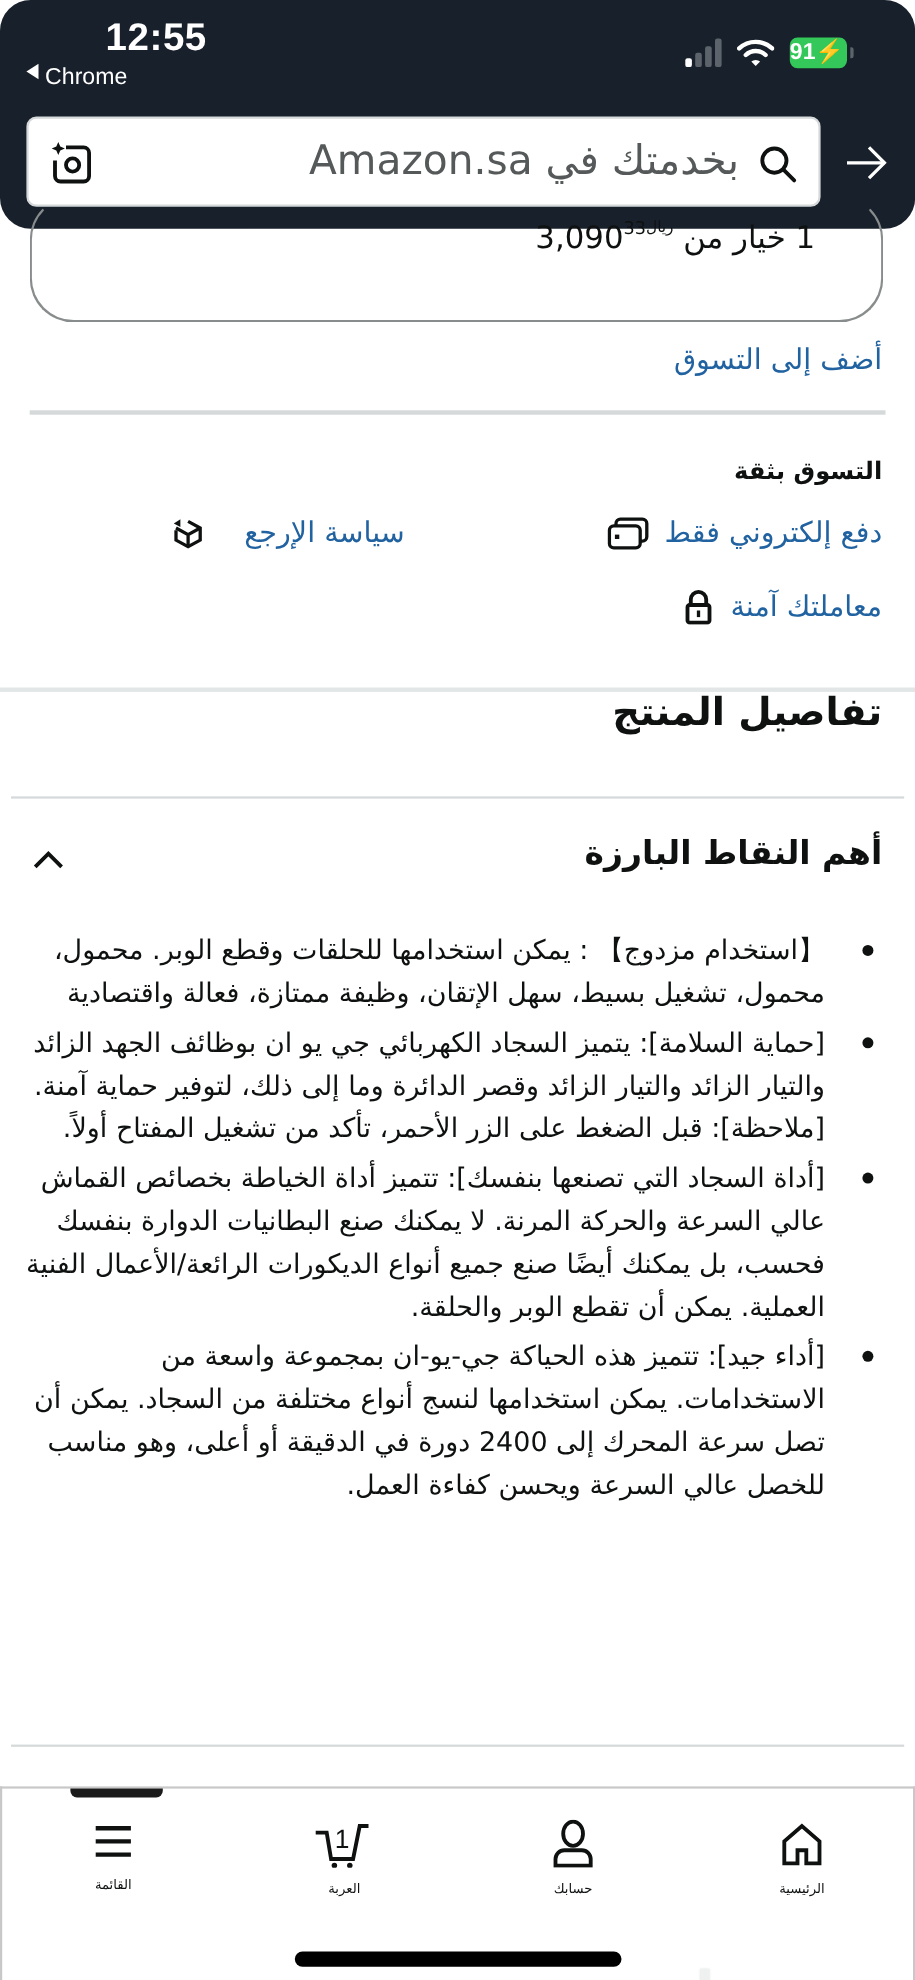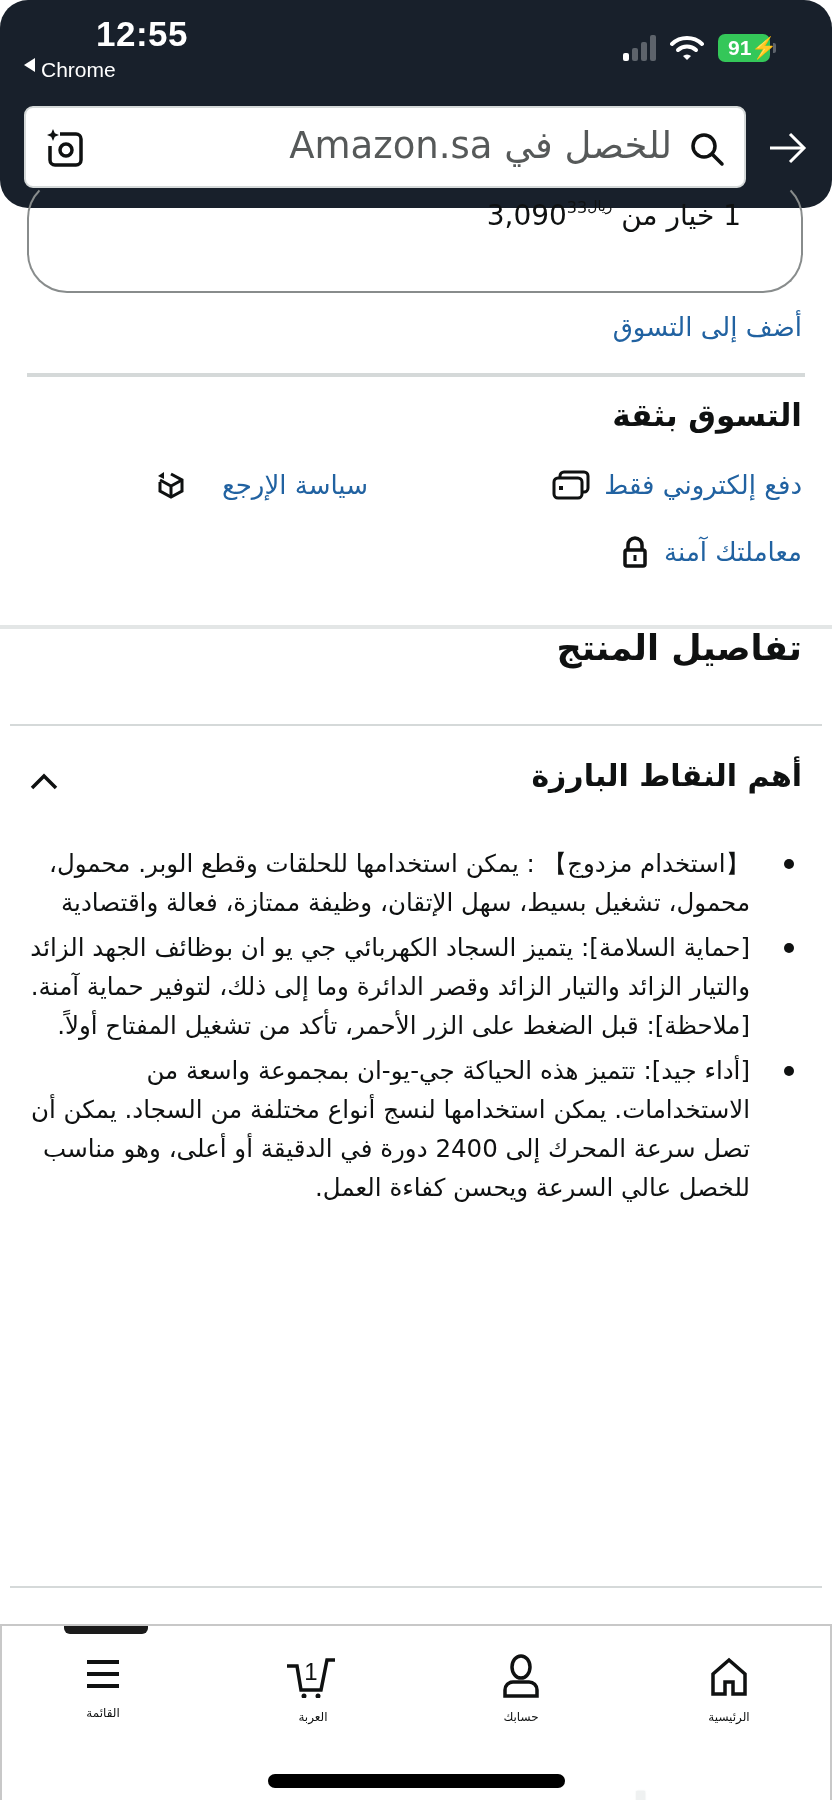--- a/index.html
+++ b/index.html
@@ -8,41 +8,41 @@
 
   
   .topbar { position: absolute; left: 0; top: 0; width: 832px; height: 208px; background: #18202b; border-radius: 28px; }
   .time { position: absolute; left: 96px; top: 14px; color: #fff; font-family: "Liberation Sans", sans-serif; font-weight: bold; font-size: 35px; letter-spacing: 0.5px; }
   .back-app { position: absolute; left: 24px; top: 58px; color: #fff; font-family: "Liberation Sans", sans-serif; font-weight: normal; font-size: 21px; display: flex; align-items: flex-start; gap: 6px; }
   .back-app .tri { width: 0; height: 0; border-top: 7px solid transparent; border-bottom: 7px solid transparent; border-right: 11px solid #fff; }
   .status-icons { position: absolute; right: 62px; top: 34px; display: flex; align-items: center; gap: 14px; }
   .signal { display: flex; align-items: flex-end; gap: 3px; height: 26px; }
   .signal span { width: 6px; border-radius: 2px; background: #5d636b; }
   .signal span.on { background: #fff; }
-  .battery { position: relative; width: 52px; height: 28px; background: #34c759; border-radius: 7px; color: #fff; font-family: "Liberation Sans", sans-serif; font-weight: bold; font-size: 21px; line-height: 28px; padding-left: 10px; }
+  .battery { position: relative; width: 52px; height: 28px; background: #34c759; border-radius: 7px; color: #fff; font-family: "Liberation Sans", sans-serif; font-weight: bold; font-size: 21px; line-height: 28px; padding-left: 0; }
   .battery::after { content: ""; position: absolute; right: -6px; top: 9px; width: 3px; height: 10px; border-radius: 0 2px 2px 0; background: #5d636b; }
 
   .search-row { position: absolute; left: 24px; top: 106px; width: 722px; height: 82px; }
   .search-box { position: absolute; left: 0; top: 0; width: 722px; height: 82px; background: #fff; border-radius: 9px; border: 2px solid #d5d9d9; display: flex; align-items: center; }
   .camera-btn { position: absolute; left: 20px; top: 20px; width: 40px; height: 40px; }
   .search-text { position: absolute; right: 72px; top: 16px; font-size: 37px; color: #565959; direction: rtl; font-family: "DejaVu Sans", sans-serif; white-space: nowrap; }
   .search-icon { position: absolute; right: 18px; top: 22px; width: 38px; height: 38px; }
   .forward-btn { position: absolute; left: 766px; top: 128px; width: 44px; height: 40px; }
 
   
   .content { position: absolute; left: 0; top: 208px; width: 832px; }
   .options-pill { position: absolute; left: 27px; top: -30px; width: 776px; height: 115px; border: 2px solid #888c8c; border-radius: 40px; border-top-color: transparent; }
   .options-text { position: absolute; right: 60px; top: 18px; direction: rtl; font-size: 28px; color: #0f1111; white-space: nowrap; }
   .options-text sup { font-size: 16px; vertical-align: 12px; }
   .options-text .cur { font-size: 14px; vertical-align: 14px; }
 
   .add-list { position: absolute; right: 30px; top: 104px; direction: rtl; font-size: 26px; color: #2162a1; }
   .thick-div { position: absolute; left: 27px; top: 165px; width: 778px; height: 4px; background: #d5d9d9; }
 
-  .trust-title { position: absolute; right: 30px; top: 189px; font-size: 31px; font-weight: bold; direction: rtl; }
+  .trust-title { position: absolute; right: 30px; top: 208px; font-size: 22px; font-weight: bold; direction: rtl; }
   .trust-item { position: absolute; display: flex; flex-direction: row-reverse; align-items: center; gap: 14px; direction: rtl; font-size: 26px; color: #2162a1; }
   .trust-item svg { flex: none; }
 
   .full-div { position: absolute; left: 0; top: 417px; width: 832px; height: 4px; background: #e3e6e6; }
   .details-title { position: absolute; right: 30px; top: 420px; font-size: 35px; font-weight: bold; direction: rtl; }
   .thin-div { position: absolute; left: 10px; top: 516px; width: 812px; height: 2px; background: #d5d9d9; }
   .highlights-title { position: absolute; right: 30px; top: 550px; font-size: 30px; font-weight: bold; direction: rtl; }
   .chevron-up { position: absolute; left: 28px; top: 560px; width: 32px; height: 26px; }
 
   .bullets { position: absolute; right: 30px; top: 636px; width: 780px; direction: rtl; list-style: none; }
@@ -86,21 +86,21 @@
     </div>
   </div>
 
   <div class="search-row">
     <div class="search-box">
       <svg class="camera-btn" viewBox="0 0 40 40">
         <path d="M14 6 H30 a5 5 0 0 1 5 5 V32 a5 5 0 0 1 -5 5 H9 a5 5 0 0 1 -5 -5 V18" stroke="#0f1111" stroke-width="3.5" fill="none"></path>
         <circle cx="20" cy="22" r="6" stroke="#0f1111" stroke-width="3.5" fill="none"></circle>
         <path d="M7 1 L8.8 5.2 L13 7 L8.8 8.8 L7 13 L5.2 8.8 L1 7 L5.2 5.2Z" fill="#0f1111"></path>
       </svg>
-      <span class="search-text">للخصل في Amazon.sa</span>
+      <span class="search-text">بخدمتك في Amazon.sa</span>
       <svg class="search-icon" viewBox="0 0 38 38">
         <circle cx="16" cy="16" r="11" stroke="#0f1111" stroke-width="3.5" fill="none"></circle>
         <line x1="24" y1="24" x2="34" y2="34" stroke="#0f1111" stroke-width="3.5" stroke-linecap="round"></line>
       </svg>
     </div>
   </div>
   <svg class="forward-btn" viewBox="0 0 44 40">
     <line x1="4" y1="20" x2="38" y2="20" stroke="#fff" stroke-width="3"></line>
     <polyline points="24,6 38,20 24,34" stroke="#fff" stroke-width="3" fill="none"></polyline>
   </svg>
@@ -152,20 +152,21 @@
   <div class="thin-div"></div>
 
   <div class="highlights-title">أهم النقاط البارزة</div>
   <svg class="chevron-up" viewBox="0 0 32 26">
     <polyline points="4,20 16,8 28,20" stroke="#0f1111" stroke-width="3.5" fill="none"></polyline>
   </svg>
 
   <ul class="bullets">
     <li>【استخدام مزدوج】 : يمكن استخدامها للحلقات وقطع الوبر. محمول، محمول، تشغيل بسيط، سهل الإتقان، وظيفة ممتازة، فعالة واقتصادية</li>
     <li>[حماية السلامة]: يتميز السجاد الكهربائي جي يو ان بوظائف الجهد الزائد والتيار الزائد والتيار الزائد وقصر الدائرة وما إلى ذلك، لتوفير حماية آمنة. [ملاحظة]: قبل الضغط على الزر الأحمر، تأكد من تشغيل المفتاح أولاً.</li>
+    <li>[أداة السجاد التي تصنعها بنفسك]: تتميز أداة الخياطة بخصائص القماش عالي السرعة والحركة المرنة. لا يمكنك صنع البطانيات الدوارة بنفسك فحسب، بل يمكنك أيضًا صنع جميع أنواع الديكورات الرائعة/الأعمال الفنية العملية. يمكن أن تقطع الوبر والحلقة.</li>
     <li>[أداء جيد]: تتميز هذه الحياكة جي-يو-ان بمجموعة واسعة من الاستخدامات. يمكن استخدامها لنسج أنواع مختلفة من السجاد. يمكن أن تصل سرعة المحرك إلى 2400 دورة في الدقيقة أو أعلى، وهو مناسب للخصل عالي السرعة ويحسن كفاءة العمل.</li>
   </ul>
 
   <div class="bottom-div"></div>
 </div>
 
 <div class="bottom-nav">
   <div class="nav-indicator"></div>
 
   <div class="nav-item" style="left:36px;">

